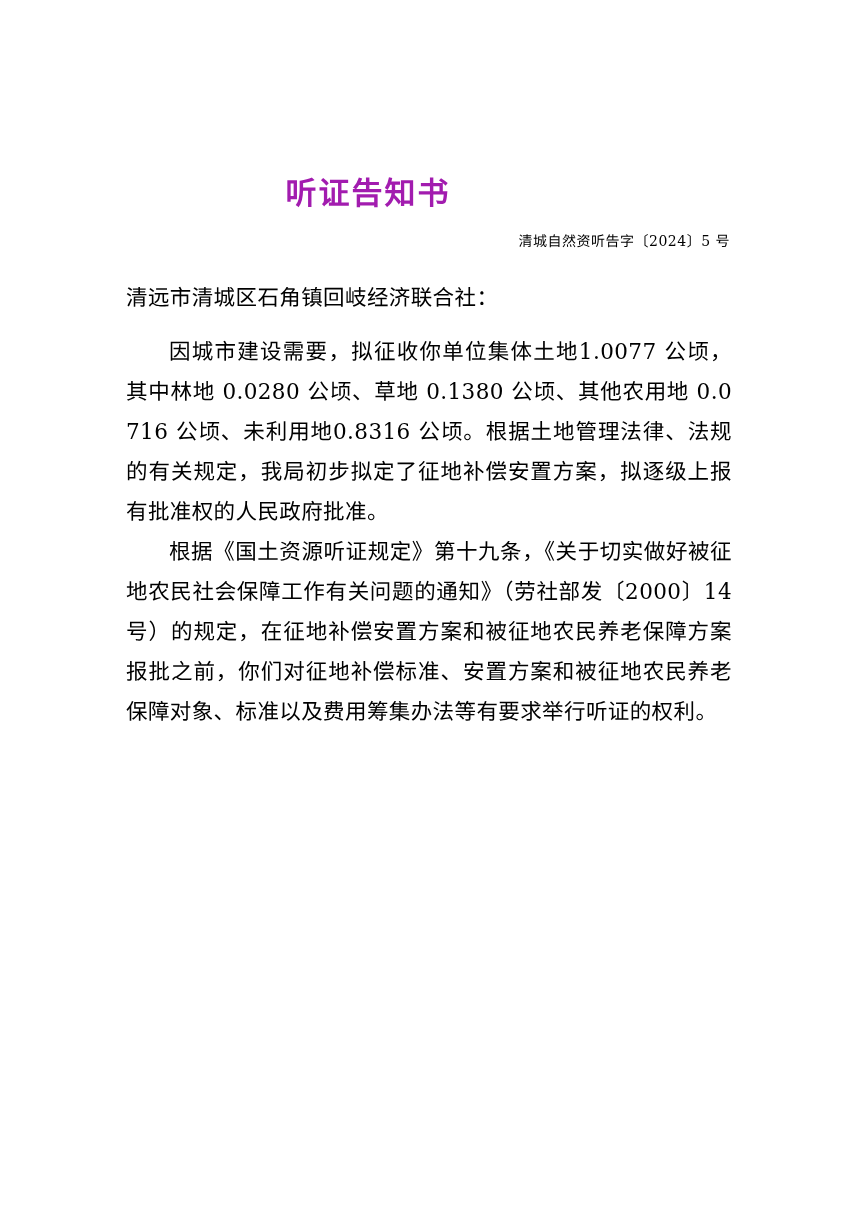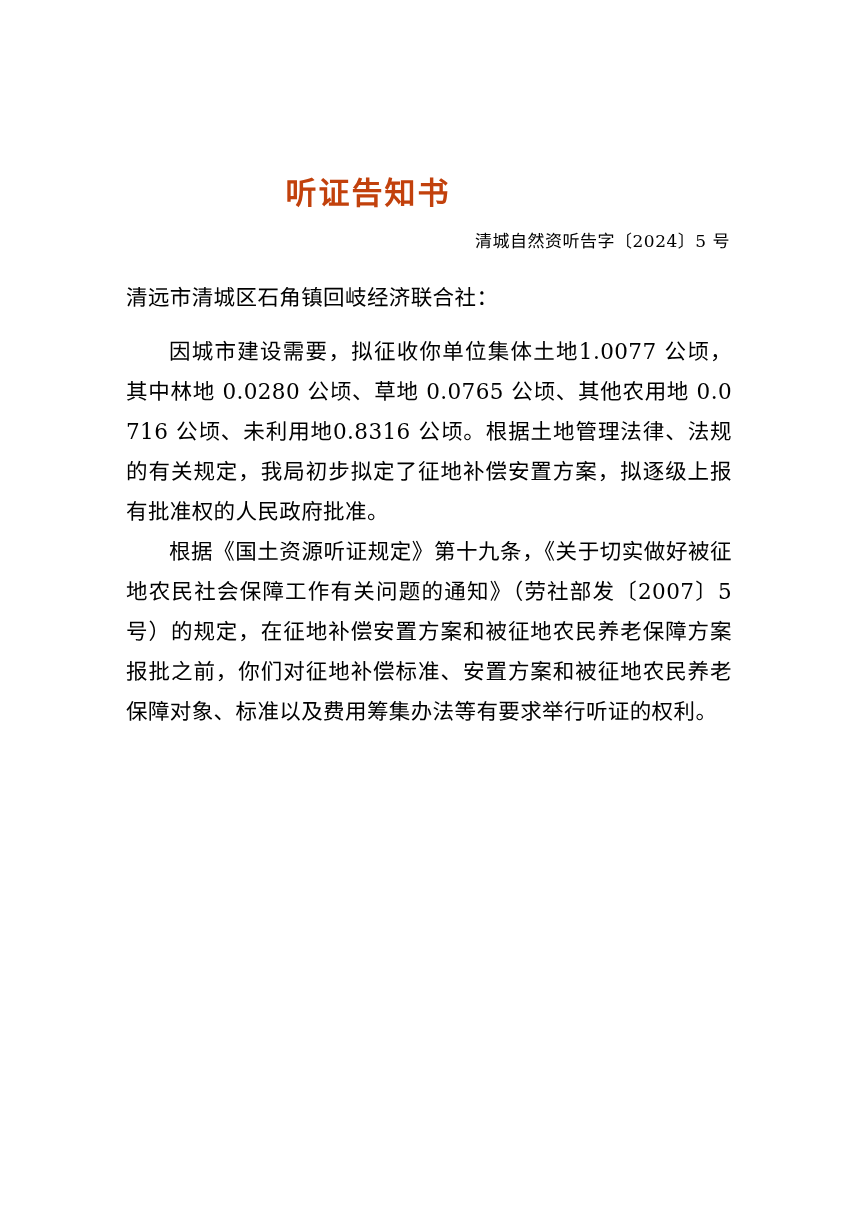--- a/index.html
+++ b/index.html
@@ -29,31 +29,31 @@
     position: absolute;
     top: 152px;
     left: 0;
     width: 736px;
     text-align: center;
     font-family: "DejaVu Sans", "Liberation Sans", sans-serif;
     font-weight: 700;
     font-size: 31px;
     letter-spacing: 2px;
     line-height: 40px;
-    color: #c2410c;
+    color: #a21caf;
   }
 
   
   .doc-number {
     position: absolute;
     top: 226px;
     left: 126px;
     width: 604px;
     text-align: right;
-    font-size: 17px;
+    font-size: 14px;
     line-height: 30px;
     letter-spacing: 0.5px;
     white-space: nowrap;
   }
 
   
   .body-block {
     position: absolute;
     top: 278px;
     left: 126px;
@@ -92,20 +92,20 @@
 <div class="page">
 
   <h1 class="doc-title">听证告知书</h1>
 
   <div class="doc-number">清城自然资听告字〔2024〕5 号</div>
 
   <div class="body-block">
 
     <div class="recipient">清远市清城区石角镇回岐经济联合社：</div>
 
-    <p class="para">因城市建设需要，拟征收你单位集体土地1.0077 公顷，其中林地 0.0280 公顷、草地 0.0765 公顷、其他农用地 0.0716 公顷、未利用地0.8316 公顷。根据土地管理法律、法规的有关规定，我局初步拟定了征地补偿安置方案，拟逐级上报有批准权的人民政府批准。</p>
+    <p class="para">因城市建设需要，拟征收你单位集体土地1.0077 公顷，其中林地 0.0280 公顷、草地 0.1380 公顷、其他农用地 0.0716 公顷、未利用地0.8316 公顷。根据土地管理法律、法规的有关规定，我局初步拟定了征地补偿安置方案，拟逐级上报有批准权的人民政府批准。</p>
 
 
-    <p class="para">根据《国土资源听证规定》第十九条，《关于切实做好被征地农民社会保障工作有关问题的通知》（劳社部发〔2007〕5 号）的规定，在征地补偿安置方案和被征地农民养老保障方案报批之前，你们对征地补偿标准、安置方案和被征地农民养老保障对象、标准以及费用筹集办法等有要求举行听证的权利。</p>
+    <p class="para">根据《国土资源听证规定》第十九条，《关于切实做好被征地农民社会保障工作有关问题的通知》（劳社部发〔2000〕14 号）的规定，在征地补偿安置方案和被征地农民养老保障方案报批之前，你们对征地补偿标准、安置方案和被征地农民养老保障对象、标准以及费用筹集办法等有要求举行听证的权利。</p>
 
   </div>
 
 </div>
 
 </body></html>

